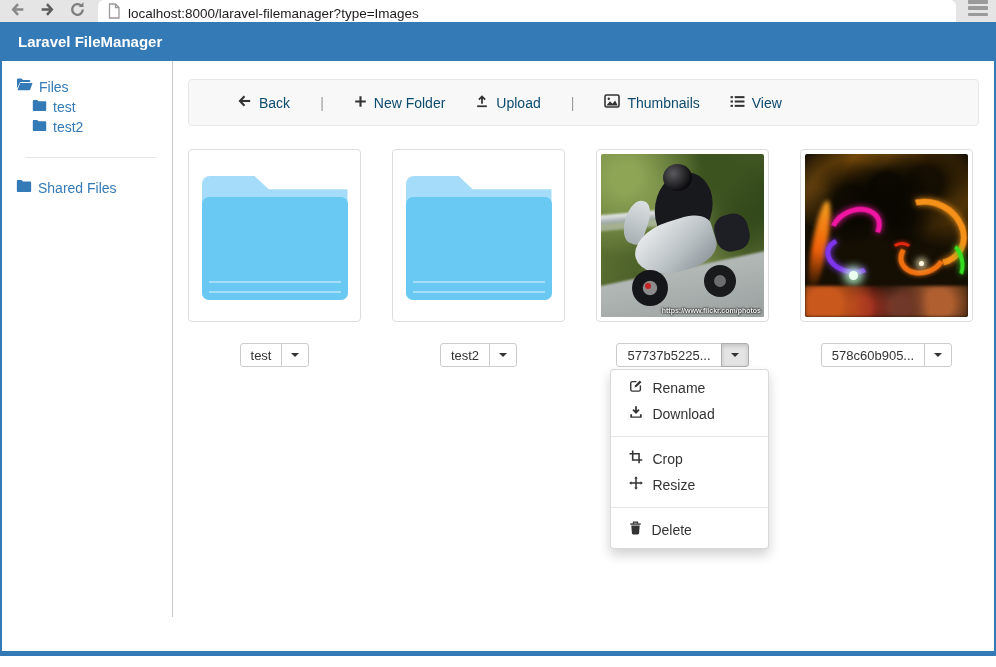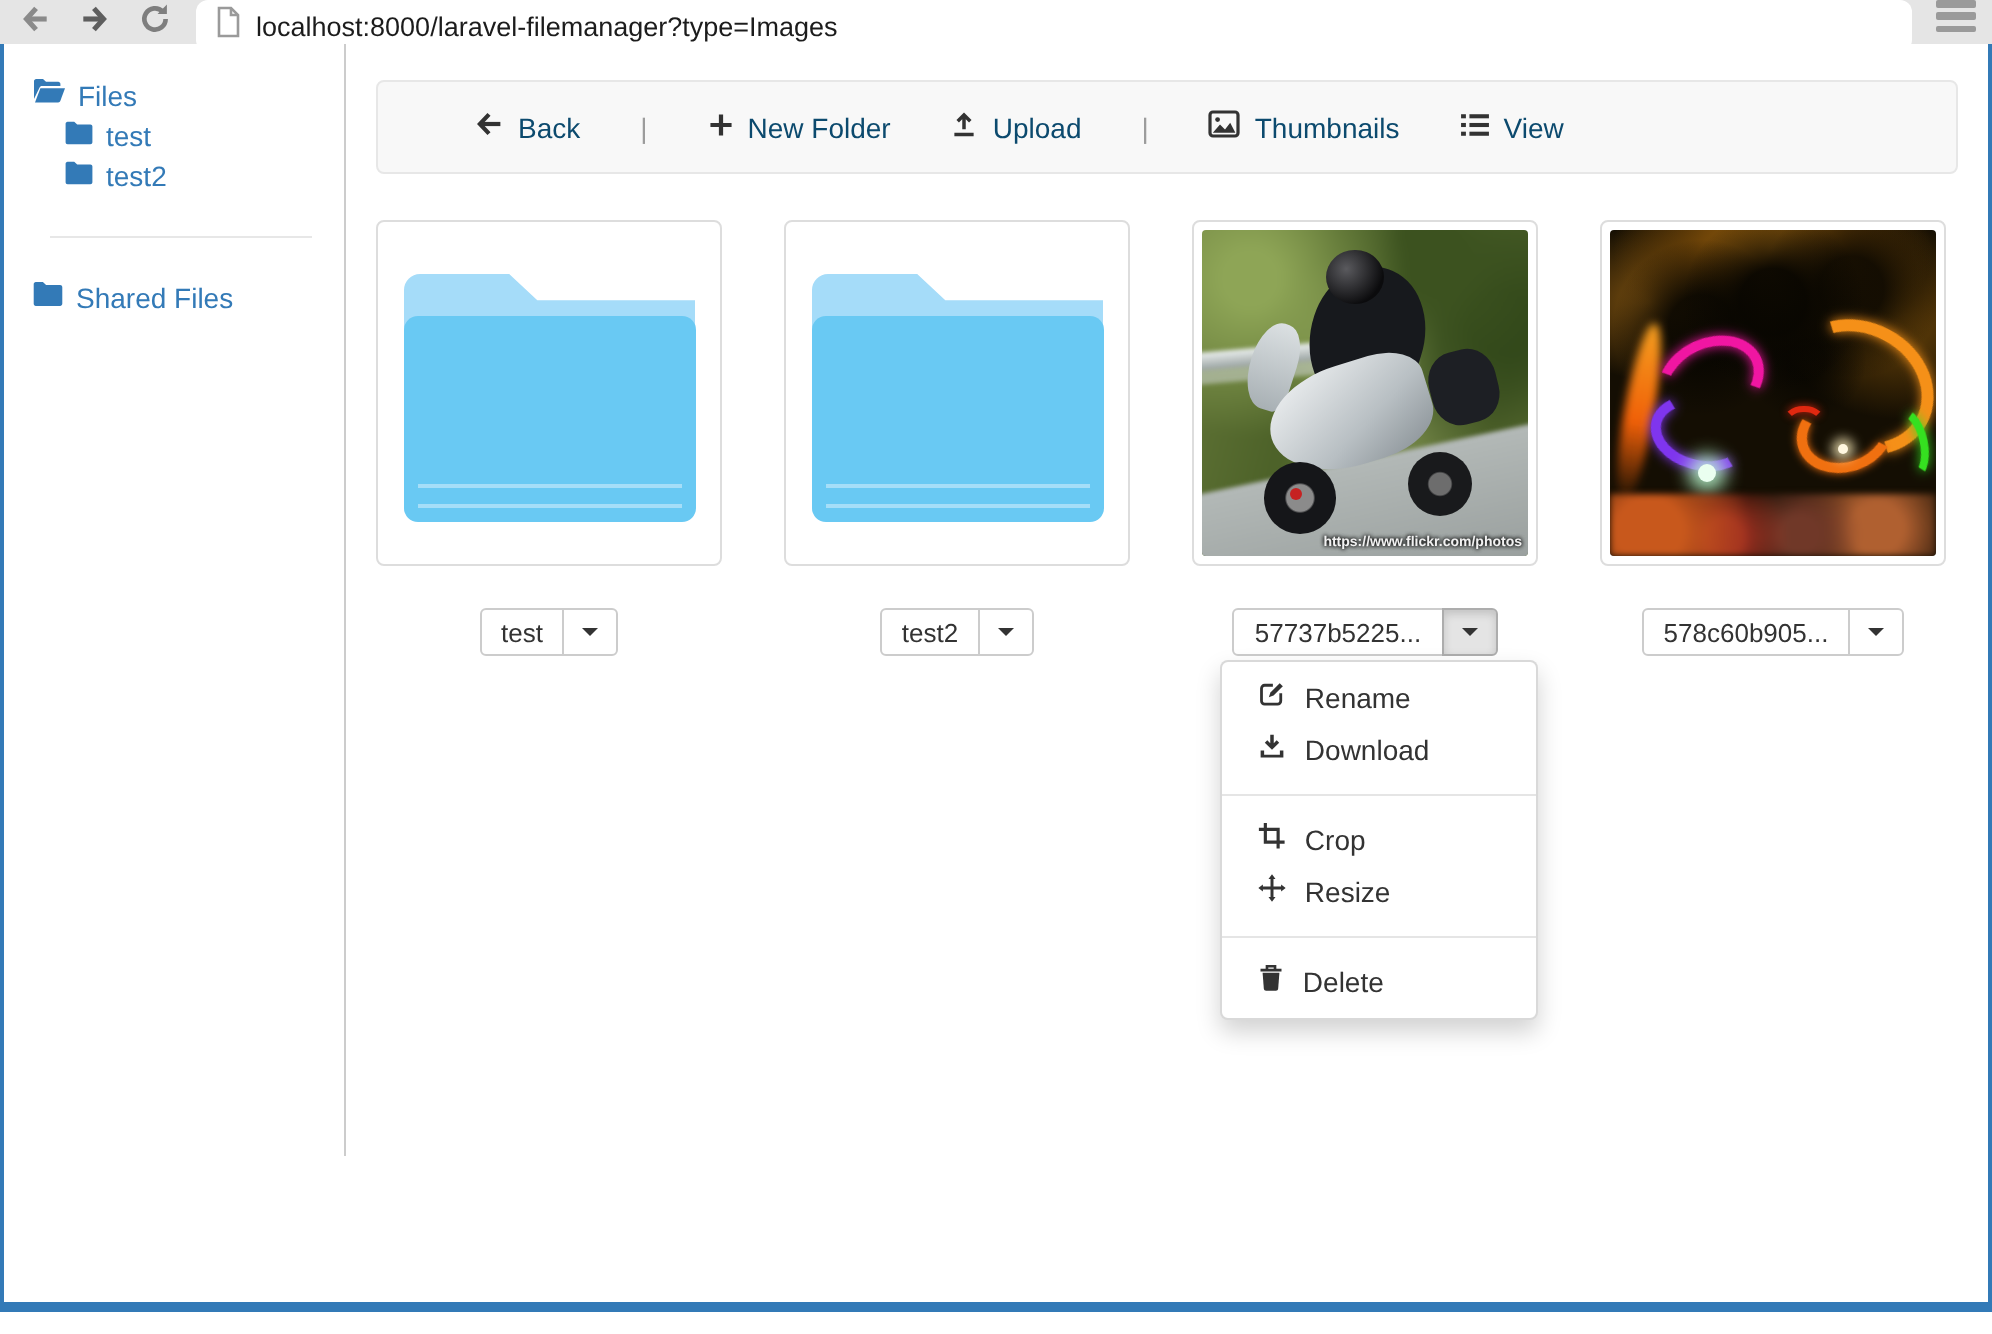--- a/index.html
+++ b/index.html
@@ -203,20 +203,23 @@
   </div>
   <span class="hamburger">
       <span></span>
       <span></span>
       <span></span>
     </span>
 </div>
 
 <div class="page">
 
+  <div class="appbar">
+    <span>Laravel FileManager</span>
+  </div>
 
   <div class="content">
 
     <div class="sidebar">
       <div class="tree-item">
         <span>
           <svg width="17" height="15" viewBox="0 0 17 15">
               <path d="M1 2.6c0-.6.5-1.1 1.1-1.1h3.4l1.5 1.4h6.1c.6 0 1.1.5 1.1 1.1v1H4.9c-.5 0-.9.3-1.1.8L1 11.5z" fill="#337ab7"></path>
               <path d="M4.2 6.1h12.3l-2.3 6.3c-.2.5-.6.8-1.1.8H1.5z" fill="#337ab7"></path>
             </svg>

